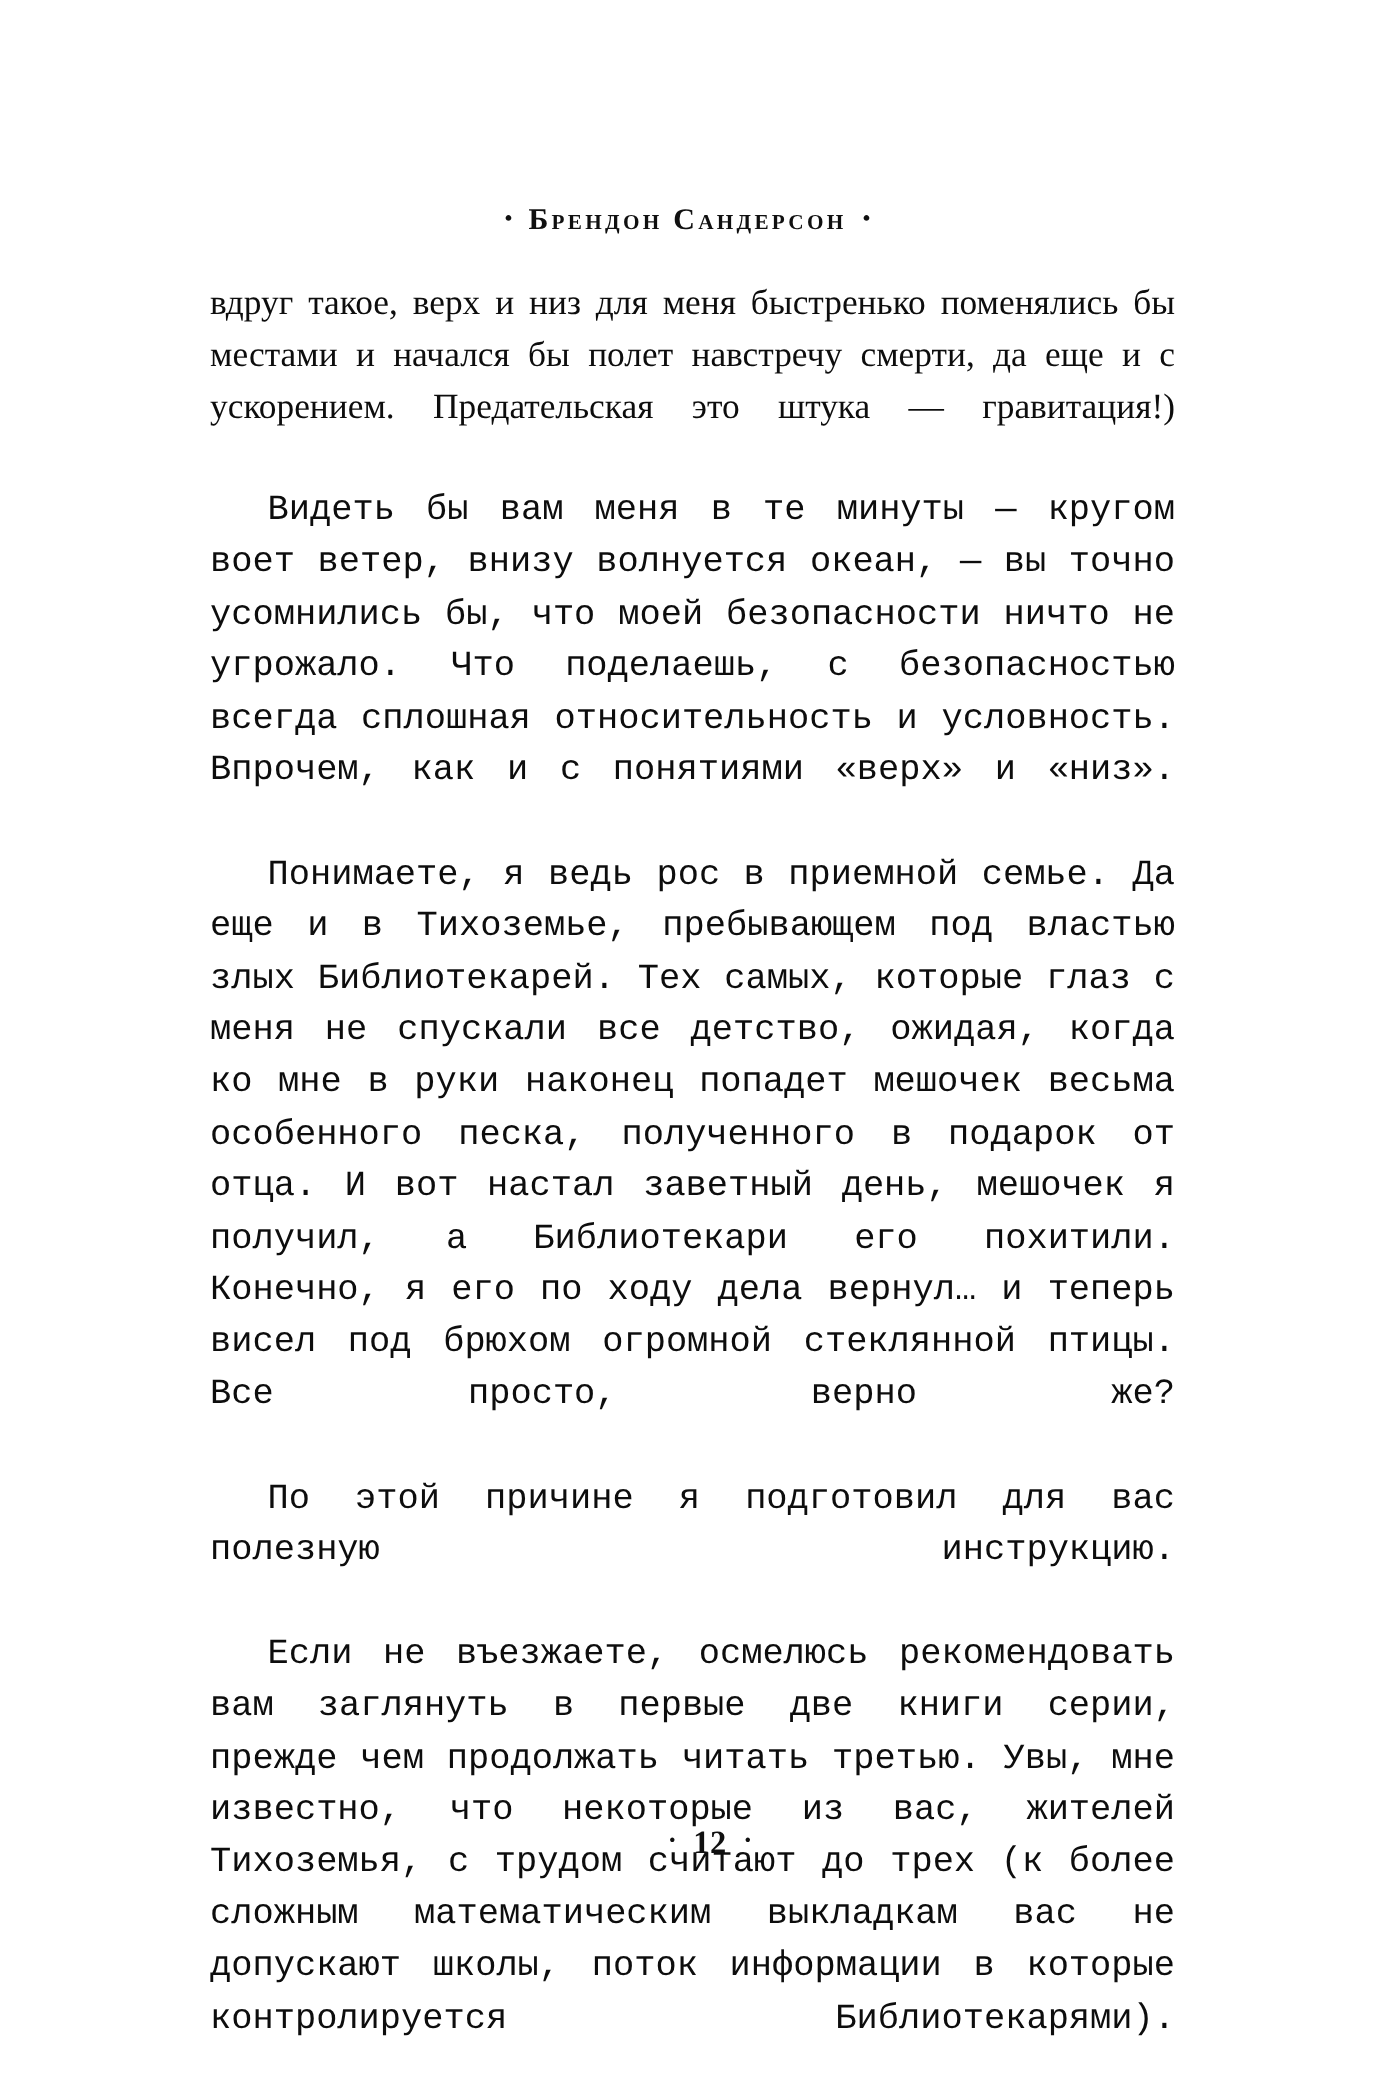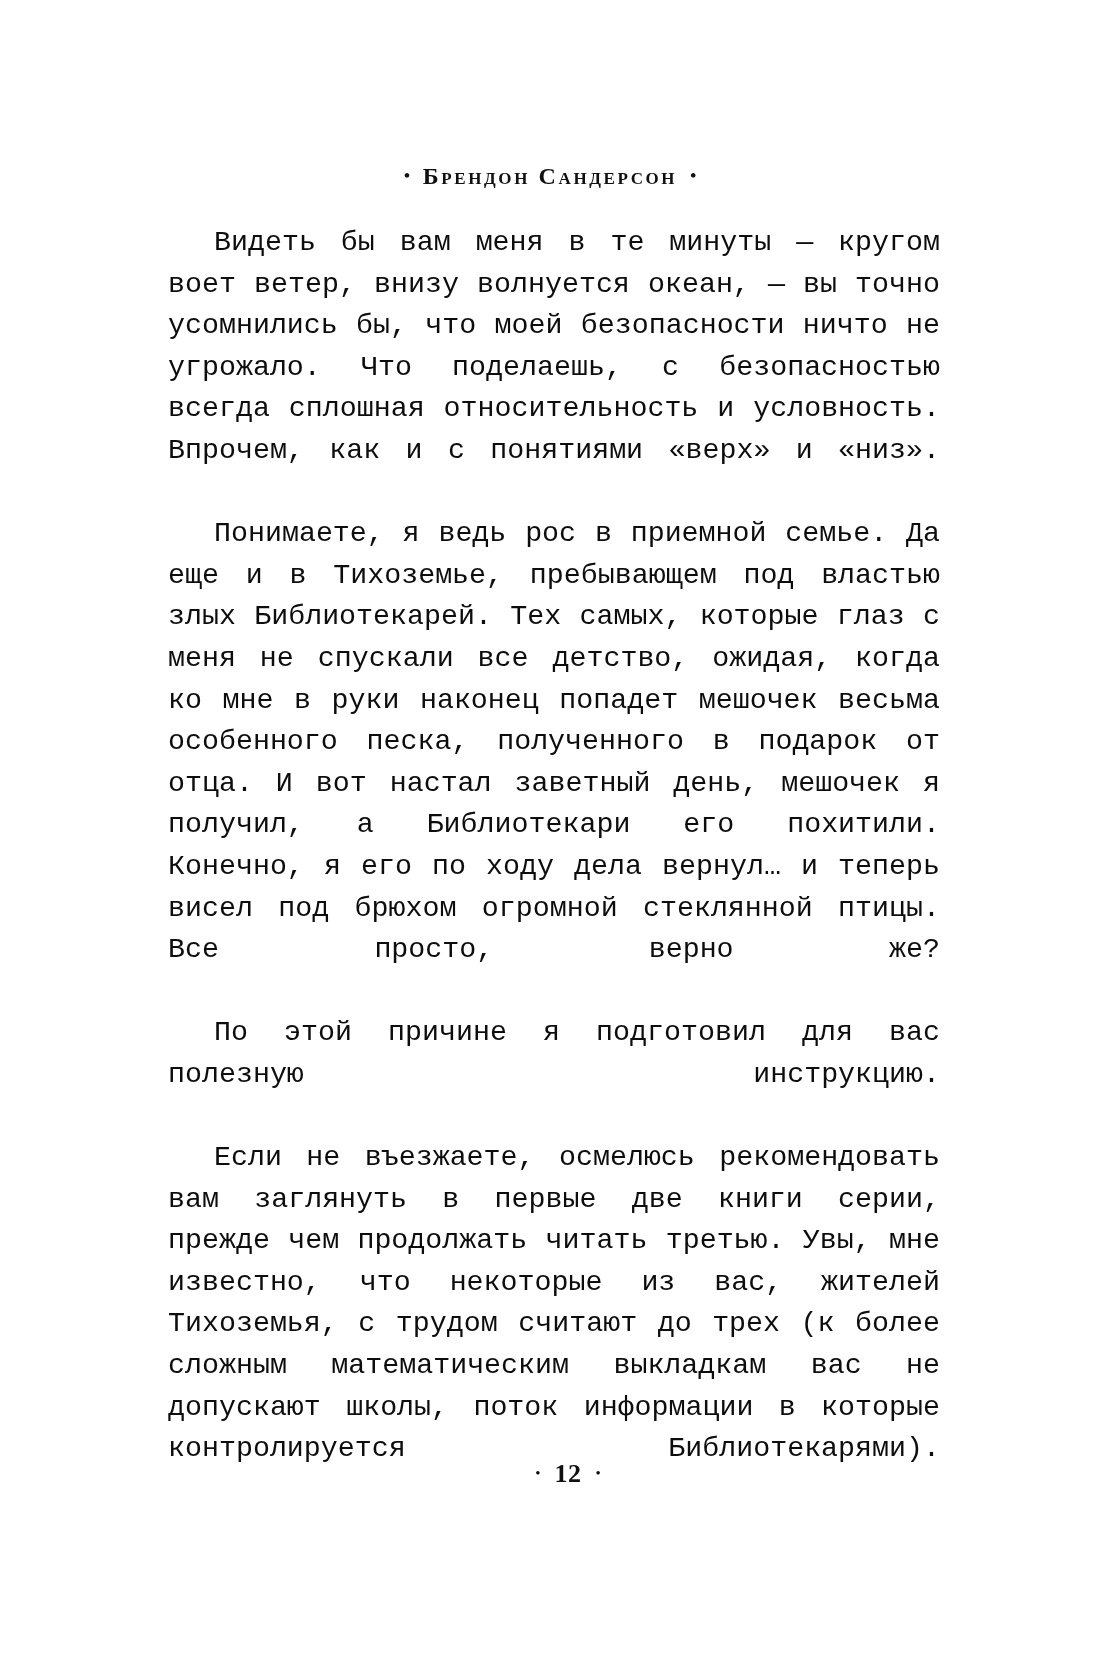--- a/index.html
+++ b/index.html
@@ -107,20 +107,21 @@
 <body>
 
 <div class="page">
 
   <div class="running-head">
     <span class="orn">•</span><span class="rh-text">Брендон Сандерсон</span><span class="orn">•</span>
   </div>
 
   <div class="textblock">
 
+    <p class="para">вдруг такое, верх и низ для меня быстренько поменялись бы местами и начался бы полет навстречу смерти, да еще и с ускорением. Предательская это штука — гравитация!)</p>
 
     <p class="para indent">Видеть бы вам меня в те минуты — кругом воет ветер, внизу волнуется океан, — вы точно усомнились бы, что моей безопасности ничто не угрожало. Что поделаешь, с безопасностью всегда сплошная относительность и условность. Впрочем, как и с понятиями «верх» и «низ».</p>
 
     <p class="para indent">Понимаете, я ведь рос в приемной семье. Да еще и в Тихоземье, пребывающем под властью злых Библиотекарей. Тех самых, которые глаз с меня не спускали все детство, ожидая, когда ко мне в руки наконец попадет мешочек весьма особенного песка, полученного в подарок от отца. И вот настал заветный день, мешочек я получил, а Библиотекари его похитили. Конечно, я его по ходу дела вернул… и теперь висел под брюхом огромной стеклянной птицы. Все просто, верно же?</p>
 
     <p class="para indent">По этой причине я подготовил для вас полезную инструкцию.</p>
 
     <p class="para indent">Если не въезжаете, осмелюсь рекомендовать вам заглянуть в первые две книги серии, прежде чем продолжать читать третью. Увы, мне известно, что некоторые из вас, жителей Тихоземья, с трудом считают до трех (к более сложным математическим выкладкам вас не допускают школы, поток информации в которые контролируется Библиотекарями).</p>
 
 

